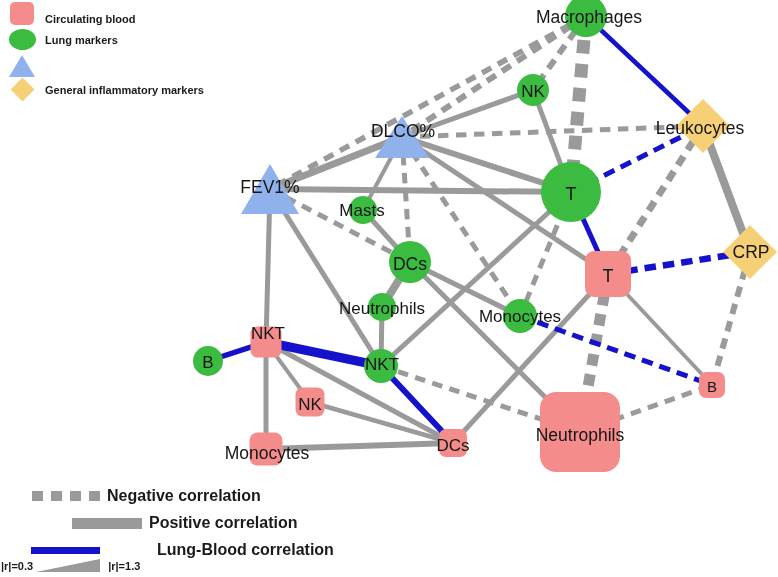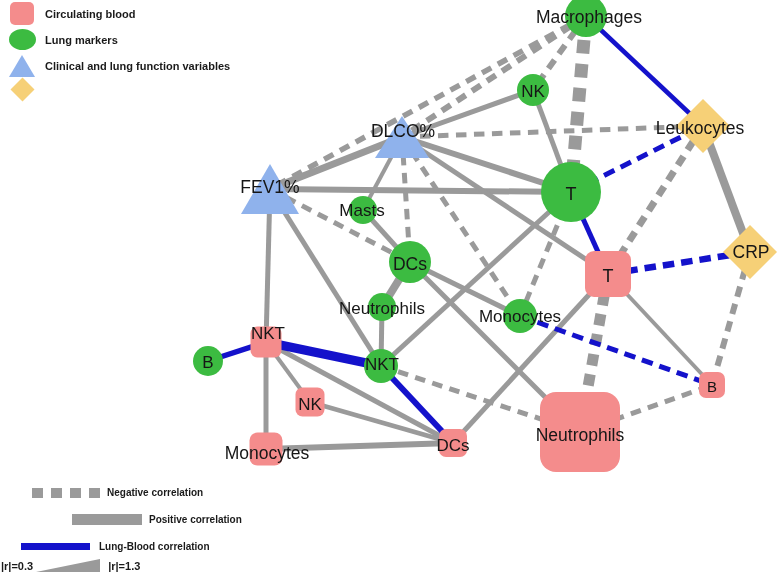--- a/index.html
+++ b/index.html
@@ -13,21 +13,21 @@
   .legend-top{position:absolute;left:8px;top:0;width:260px;}
   .lt-row{position:absolute;left:0;display:flex;align-items:center;}
   .lt-icon-box{width:28px;display:flex;justify-content:center;align-items:center;}
   .lt-label{margin-left:9px;font-size:11px;font-weight:600;color:#1a1a1a;white-space:nowrap;}
   .icon-square{width:24px;height:23px;background:var(--pink);border-radius:5px;}
   .icon-ellipse{width:27px;height:21px;background:var(--green);border-radius:50%;}
   .icon-triangle{width:0;height:0;border-left:13px solid transparent;border-right:13px solid transparent;border-bottom:22px solid var(--lblue);}
   .icon-diamond{width:17px;height:17px;background:var(--yellow);transform:rotate(45deg);}
   
   .lb-row{position:absolute;display:flex;align-items:center;}
-  .lb-label{font-size:10px;font-weight:600;color:#1a1a1a;white-space:nowrap;}
+  .lb-label{font-size:16px;font-weight:600;color:#1a1a1a;white-space:nowrap;}
   .dash-sample{display:flex;gap:8px;width:70px;}
   .dash-sample span{width:11px;height:10px;background:var(--gray);}
   .pos-sample{width:70px;height:11px;background:var(--gray);}
   .blue-sample{width:69px;height:7px;background:var(--dblue);}
   .wedge{width:0;height:0;border-bottom:13px solid var(--gray);border-left:64px solid transparent;}
   .r-label{font-size:11px;font-weight:700;color:#1a1a1a;white-space:nowrap;}
 </style>
 </head>
 <body>
 
@@ -115,60 +115,60 @@
       <text x="453" y="445" font-size="17" text-anchor="middle" dominant-baseline="central" fill="#161616" font-family="&quot;Liberation Sans&quot;,&quot;DejaVu Sans&quot;,sans-serif">DCs</text>
       <text x="580" y="435" font-size="17.5" text-anchor="middle" dominant-baseline="central" fill="#161616" font-family="&quot;Liberation Sans&quot;,&quot;DejaVu Sans&quot;,sans-serif">Neutrophils</text>
       <text x="712" y="386" font-size="15" text-anchor="middle" dominant-baseline="central" fill="#161616" font-family="&quot;Liberation Sans&quot;,&quot;DejaVu Sans&quot;,sans-serif">B</text>
       <text x="403" y="131" font-size="17.5" text-anchor="middle" dominant-baseline="central" fill="#161616" font-family="&quot;Liberation Sans&quot;,&quot;DejaVu Sans&quot;,sans-serif">DLCO%</text>
       <text x="270" y="187" font-size="17.5" text-anchor="middle" dominant-baseline="central" fill="#161616" font-family="&quot;Liberation Sans&quot;,&quot;DejaVu Sans&quot;,sans-serif">FEV1%</text>
       <text x="700" y="128" font-size="17.5" text-anchor="middle" dominant-baseline="central" fill="#161616" font-family="&quot;Liberation Sans&quot;,&quot;DejaVu Sans&quot;,sans-serif">Leukocytes</text>
       <text x="751" y="252" font-size="17.5" text-anchor="middle" dominant-baseline="central" fill="#161616" font-family="&quot;Liberation Sans&quot;,&quot;DejaVu Sans&quot;,sans-serif">CRP</text>
     </svg>
 
   <div class="legend-top">
-    <div class="lt-row" style="top:2px;">
+    <div class="lt-row" style="top:2px;align-items:flex-end;">
       <span class="lt-icon-box">
           <span class="icon-square"></span>
         </span>
       <span class="lt-label">Circulating blood</span>
     </div>
     <div class="lt-row" style="top:29px;">
       <span class="lt-icon-box">
           <span class="icon-ellipse"></span>
         </span>
       <span class="lt-label">Lung markers</span>
     </div>
     <div class="lt-row" style="top:55px;">
       <span class="lt-icon-box">
           <span class="icon-triangle"></span>
         </span>
-      <span class="lt-label">Clinical and lung function variables</span>
     </div>
     <div class="lt-row" style="top:81px;">
       <span class="lt-icon-box">
           <span class="icon-diamond"></span>
         </span>
+      <span class="lt-label">General inflammatory markers</span>
     </div>
   </div>
 
   <div>
     <div class="lb-row" style="left:32px;top:487px;">
       <span class="dash-sample">
           <span></span>
           <span></span>
           <span></span>
           <span></span>
         </span>
       <span class="lb-label" style="margin-left:5px;">Negative correlation</span>
     </div>
     <div class="lb-row" style="left:32px;top:514px;padding-left:40px;">
       <span class="pos-sample"></span>
       <span class="lb-label" style="margin-left:7px;">Positive correlation</span>
     </div>
-    <div class="lb-row" style="left:21px;top:541px;">
+    <div class="lb-row" style="left:31px;top:541px;gap:48px;">
       <span class="blue-sample"></span>
       <span class="lb-label" style="margin-left:9px;">Lung-Blood correlation</span>
     </div>
     <div class="lb-row" style="left:1px;top:559px;align-items:flex-end;">
       <span class="r-label">|r|=0.3</span>
       <span class="wedge" style="margin-left:3px;"></span>
       <span class="r-label" style="margin-left:8px;">|r|=1.3</span>
     </div>
   </div>
 

